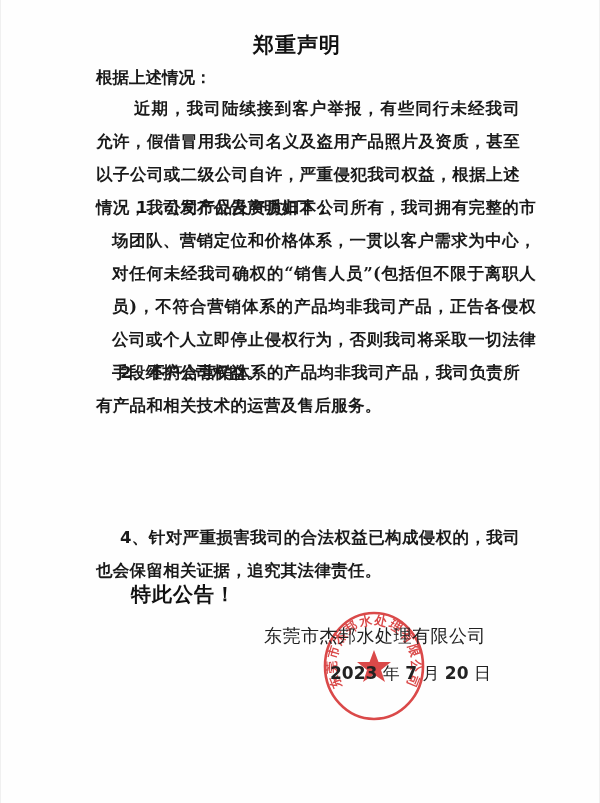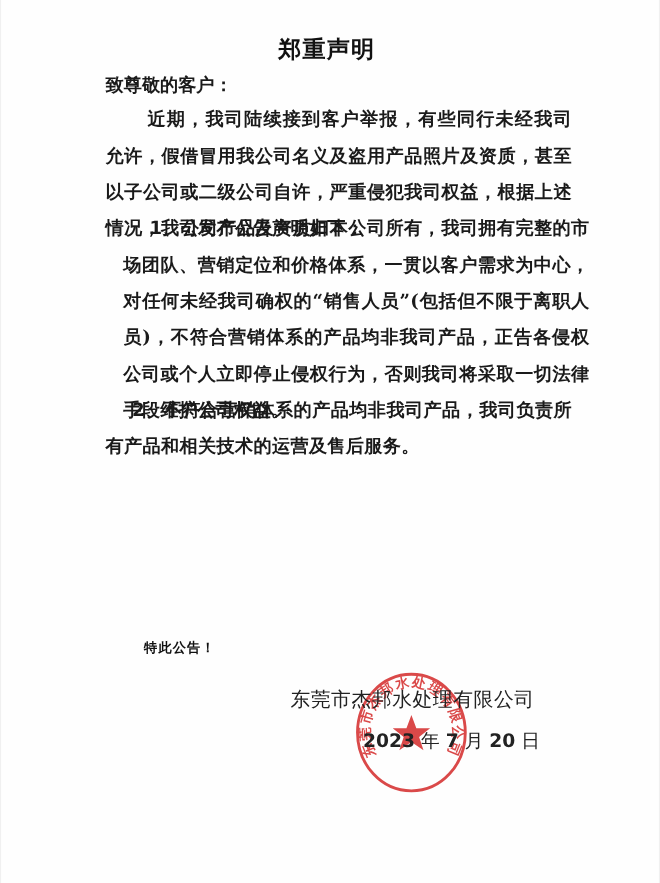--- a/index.html
+++ b/index.html
@@ -63,21 +63,21 @@
     .para-4 { top: 521px; text-indent: 24px; }
     .num {
       font-family: "DejaVu Sans", "Liberation Sans", sans-serif;
       font-weight: bold;
     }
     .closing {
       position: absolute;
       top: 581px;
       left: 130px;
       font-family: Liberation Mono, monospace;
-      font-size: 12px;
+      font-size: 20px;
       font-weight: bold;
       letter-spacing: 1px;
       color: #111;
     }
     .company {
       position: absolute;
       top: 624px;
       left: 263px;
       font-family: "DejaVu Sans", "Liberation Sans", sans-serif;
       font-size: 18px;
@@ -105,29 +105,30 @@
       opacity: 0.85;
     }
   </style>
 </head>
 <body>
 
 <div class="page">
 
   <div class="title">郑重声明</div>
 
-  <div class="salutation">致尊敬的客户：</div>
+  <div class="salutation">根据上述情况：</div>
 
   <div class="body-text para-intro">近期，我司陆续接到客户举报，有些同行未经我司允许，假借冒用我公司名义及盗用产品照片及资质，甚至以子公司或二级公司自许，严重侵犯我司权益，根据上述情况，我司发布公告声明如下：</div>
 
   <div class="body-text para-1"><span class="num">1</span><span>、</span><span>公司产品及资质归本公司所有，我司拥有完整的市场团队、营销定位和价格体系，一贯以客户需求为中心，对任何未经我司确权的“销售人员”(包括但不限于离职人员)，不符合营销体系的产品均非我司产品，正告各侵权公司或个人立即停止侵权行为，否则我司将采取一切法律手段维护公司权益。</span></div>
 
   <div class="body-text para-2"><span class="num">2</span><span>、</span><span>不符合营销体系的产品均非我司产品，我司负责所有产品和相关技术的运营及售后服务。</span></div>
 
 
+  <div class="body-text para-4"><span class="num">4</span><span>、</span><span>针对严重损害我司的合法权益已构成侵权的，我司也会保留相关证据，追究其法律责任。</span></div>
 
   <div class="closing">特此公告！</div>
 
   <svg class="stamp" viewBox="0 0 104 112" xmlns="http://www.w3.org/2000/svg">
     <defs>
       <path id="sealArc" d="M 20 76 A 38 40 0 1 1 84 76" fill="none"></path>
     </defs>
     <ellipse cx="52" cy="56" rx="49" ry="53" fill="none" stroke="#d42a2a" stroke-width="2.6"></ellipse>
     <text font-family="DejaVu Sans, sans-serif" font-size="12.5" fill="#d42a2a" font-weight="bold" letter-spacing="1.5">
       <textPath href="#sealArc" startOffset="50%" text-anchor="middle">东莞市杰邦水处理有限公司</textPath>

